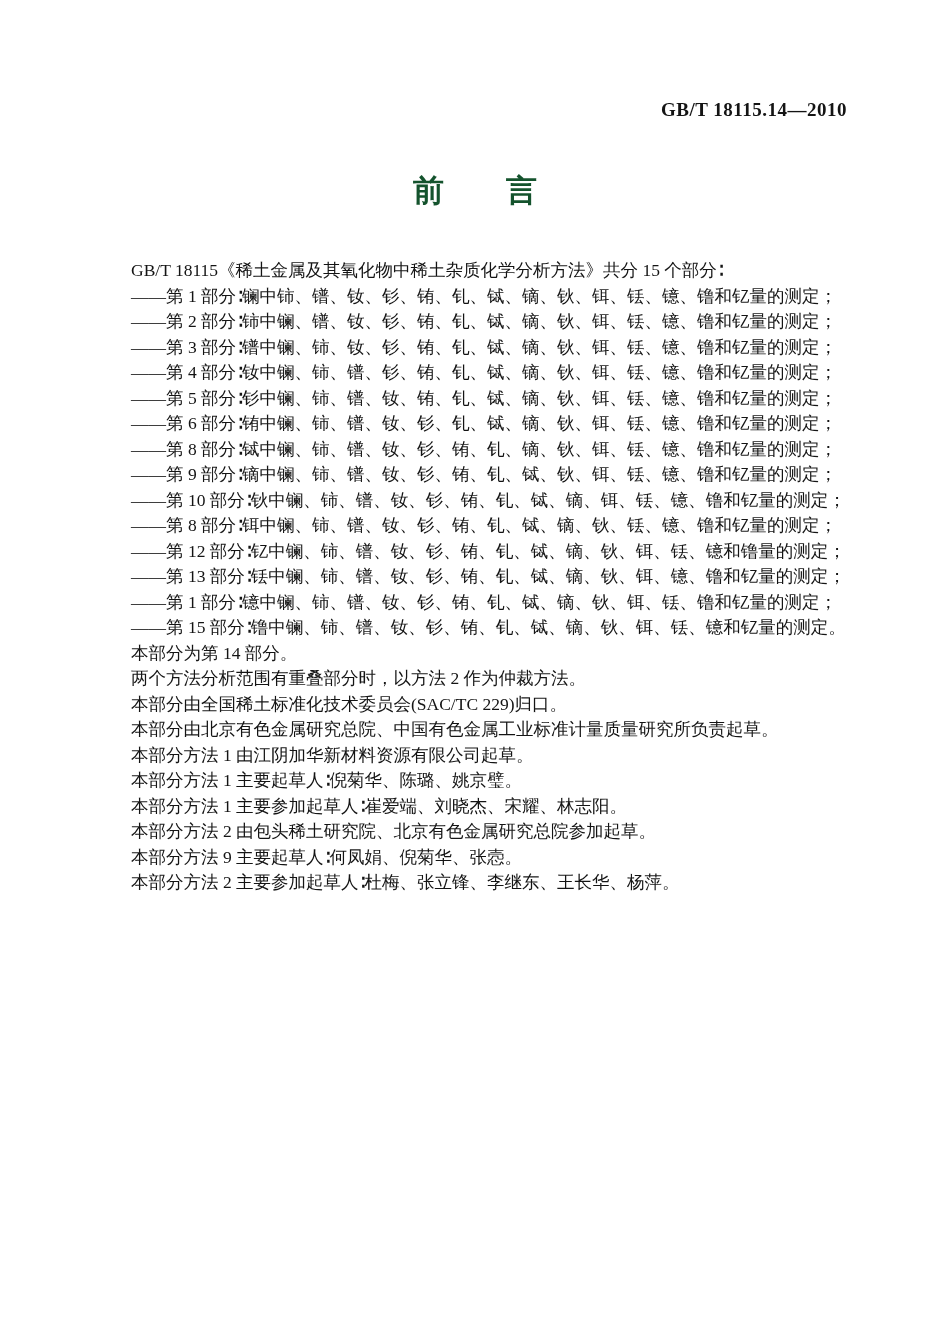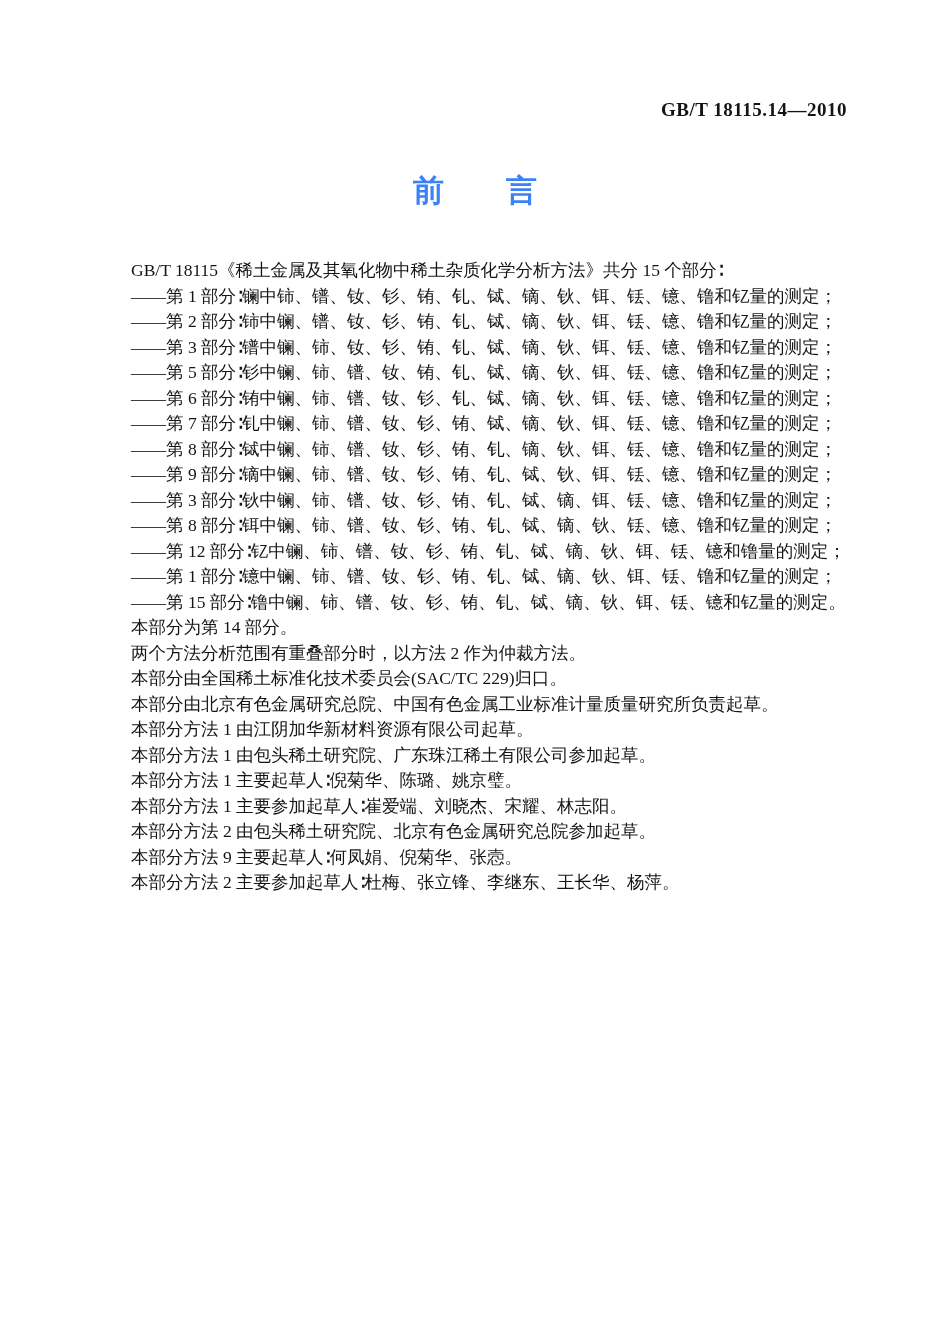--- a/index.html
+++ b/index.html
@@ -28,21 +28,21 @@
   .fw-title {
     position: absolute;
     top: 170px;
     left: 0;
     width: 100%;
     margin: 0;
     text-align: center;
     font-family: "Liberation Sans", "DejaVu Sans", sans-serif;
     font-size: 31px;
     font-weight: 700;
-    color: #3b82f6;
+    color: #14532d;
   }
   .content {
     position: absolute;
     top: 258px;
     left: 131px;
     width: 700px;
     font-size: 17.5px;
     line-height: 25.5px;
     font-family: Liberation Serif, serif;
   }
@@ -67,37 +67,37 @@
   <div class="std-number">GB/T 18115.14—2010</div>
 
   <h1 class="fw-title">前　　言</h1>
 
   <div class="content">
     <p>GB/T 18115《稀土金属及其氧化物中稀土杂质化学分析方法》共分 15 个部分∶</p>
 
     <p>——第 1 部分∶镧中铈、镨、钕、钐、铕、钆、铽、镝、钬、铒、铥、镱、镥和钇量的测定；</p>
     <p>——第 2 部分∶铈中镧、镨、钕、钐、铕、钆、铽、镝、钬、铒、铥、镱、镥和钇量的测定；</p>
     <p>——第 3 部分∶镨中镧、铈、钕、钐、铕、钆、铽、镝、钬、铒、铥、镱、镥和钇量的测定；</p>
+    <p>——第 4 部分∶钕中镧、铈、镨、钐、铕、钆、铽、镝、钬、铒、铥、镱、镥和钇量的测定；</p>
     <p>——第 5 部分∶钐中镧、铈、镨、钕、铕、钆、铽、镝、钬、铒、铥、镱、镥和钇量的测定；</p>
     <p>——第 6 部分∶铕中镧、铈、镨、钕、钐、钆、铽、镝、钬、铒、铥、镱、镥和钇量的测定；</p>
-    <p>——第 7 部分∶钆中镧、铈、镨、钕、钐、铕、铽、镝、钬、铒、铥、镱、镥和钇量的测定；</p>
     <p>——第 8 部分∶铽中镧、铈、镨、钕、钐、铕、钆、镝、钬、铒、铥、镱、镥和钇量的测定；</p>
     <p>——第 9 部分∶镝中镧、铈、镨、钕、钐、铕、钆、铽、钬、铒、铥、镱、镥和钇量的测定；</p>
-    <p>——第 3 部分∶钬中镧、铈、镨、钕、钐、铕、钆、铽、镝、铒、铥、镱、镥和钇量的测定；</p>
+    <p>——第 10 部分∶钬中镧、铈、镨、钕、钐、铕、钆、铽、镝、铒、铥、镱、镥和钇量的测定；</p>
     <p>——第 8 部分∶铒中镧、铈、镨、钕、钐、铕、钆、铽、镝、钬、铥、镱、镥和钇量的测定；</p>
     <p>——第 12 部分∶钇中镧、铈、镨、钕、钐、铕、钆、铽、镝、钬、铒、铥、镱和镥量的测定；</p>
+    <p>——第 13 部分∶铥中镧、铈、镨、钕、钐、铕、钆、铽、镝、钬、铒、镱、镥和钇量的测定；</p>
     <p>——第 1 部分∶镱中镧、铈、镨、钕、钐、铕、钆、铽、镝、钬、铒、铥、镥和钇量的测定；</p>
     <p>——第 15 部分∶镥中镧、铈、镨、钕、钐、铕、钆、铽、镝、钬、铒、铥、镱和钇量的测定。</p>
 
     <p>本部分为第 14 部分。</p>
     <p>两个方法分析范围有重叠部分时，以方法 2 作为仲裁方法。</p>
     <p>本部分由全国稀土标准化技术委员会(SAC/TC 229)归口。</p>
     <p>本部分由北京有色金属研究总院、中国有色金属工业标准计量质量研究所负责起草。</p>
     <p>本部分方法 1 由江阴加华新材料资源有限公司起草。</p>
-    <p>本部分方法 1 由包头稀土研究院、广东珠江稀土有限公司参加起草。</p>
     <p>本部分方法 1 主要起草人∶倪菊华、陈璐、姚京璧。</p>
     <p>本部分方法 1 主要参加起草人∶崔爱端、刘晓杰、宋耀、林志阳。</p>
     <p>本部分方法 2 由包头稀土研究院、北京有色金属研究总院参加起草。</p>
     <p>本部分方法 9 主要起草人∶何凤娟、倪菊华、张悫。</p>
     <p>本部分方法 2 主要参加起草人∶杜梅、张立锋、李继东、王长华、杨萍。</p>
   </div>
 
   <div class="page-number">I</div>
 
 </div>

